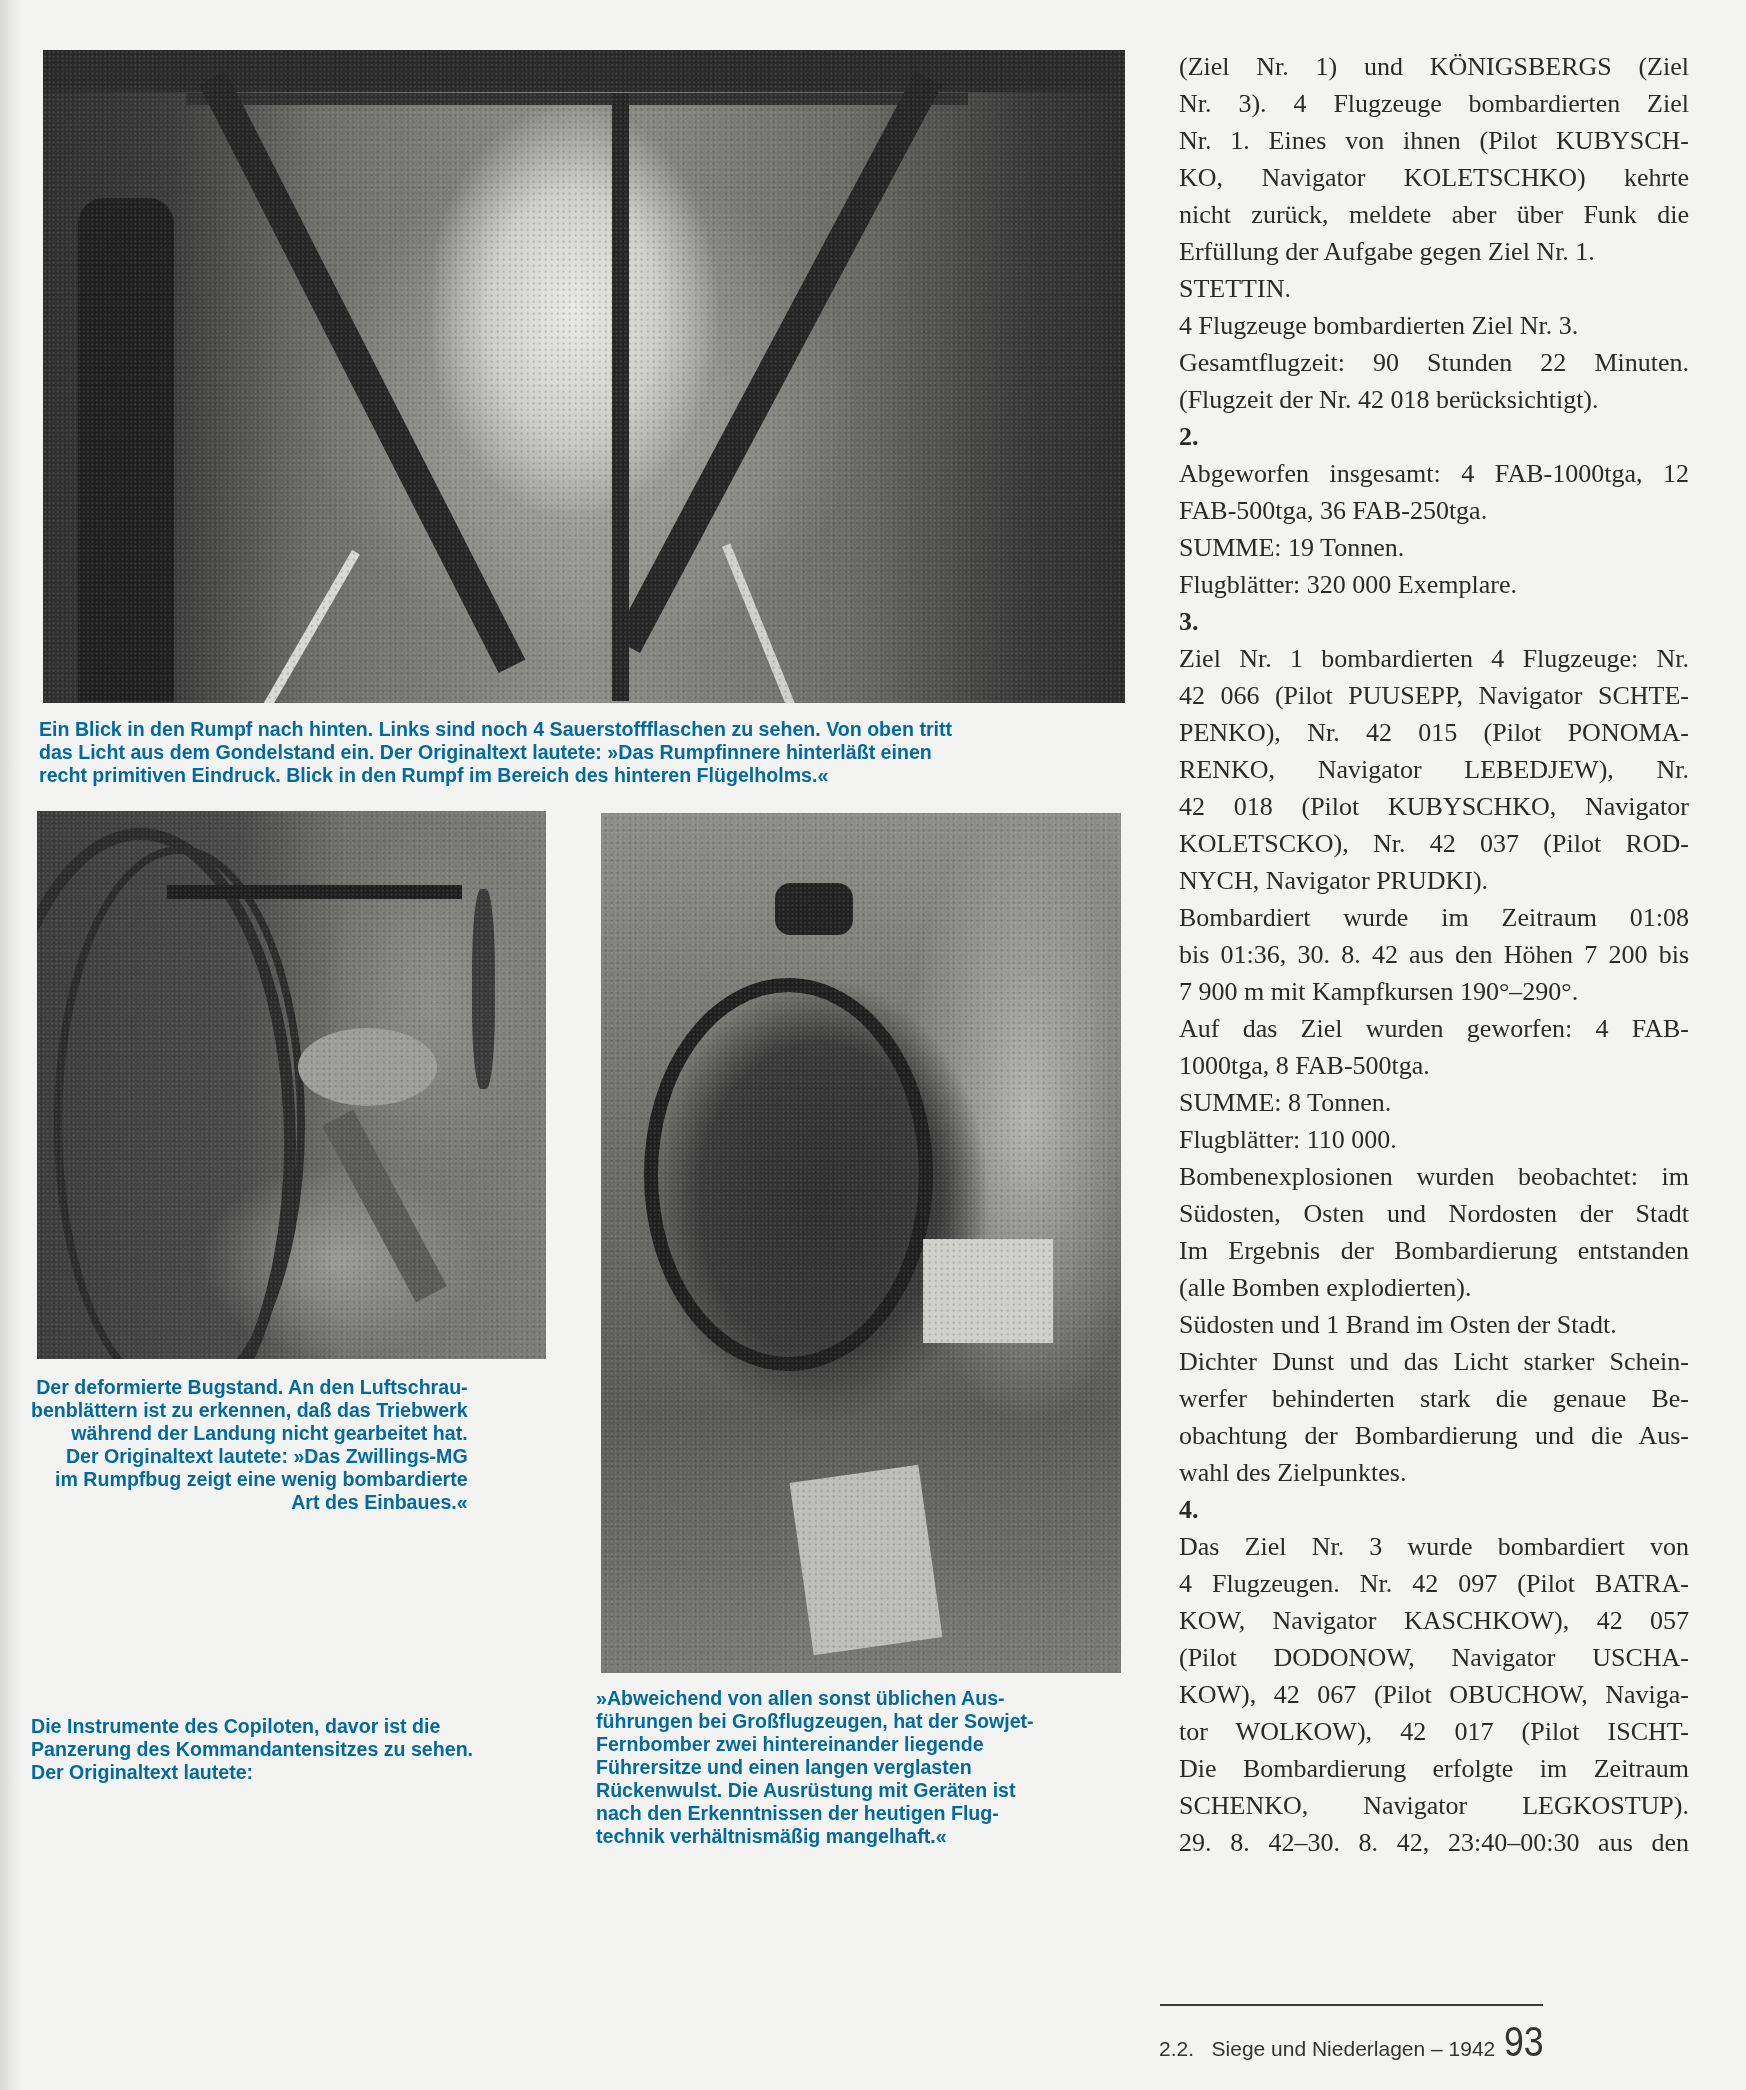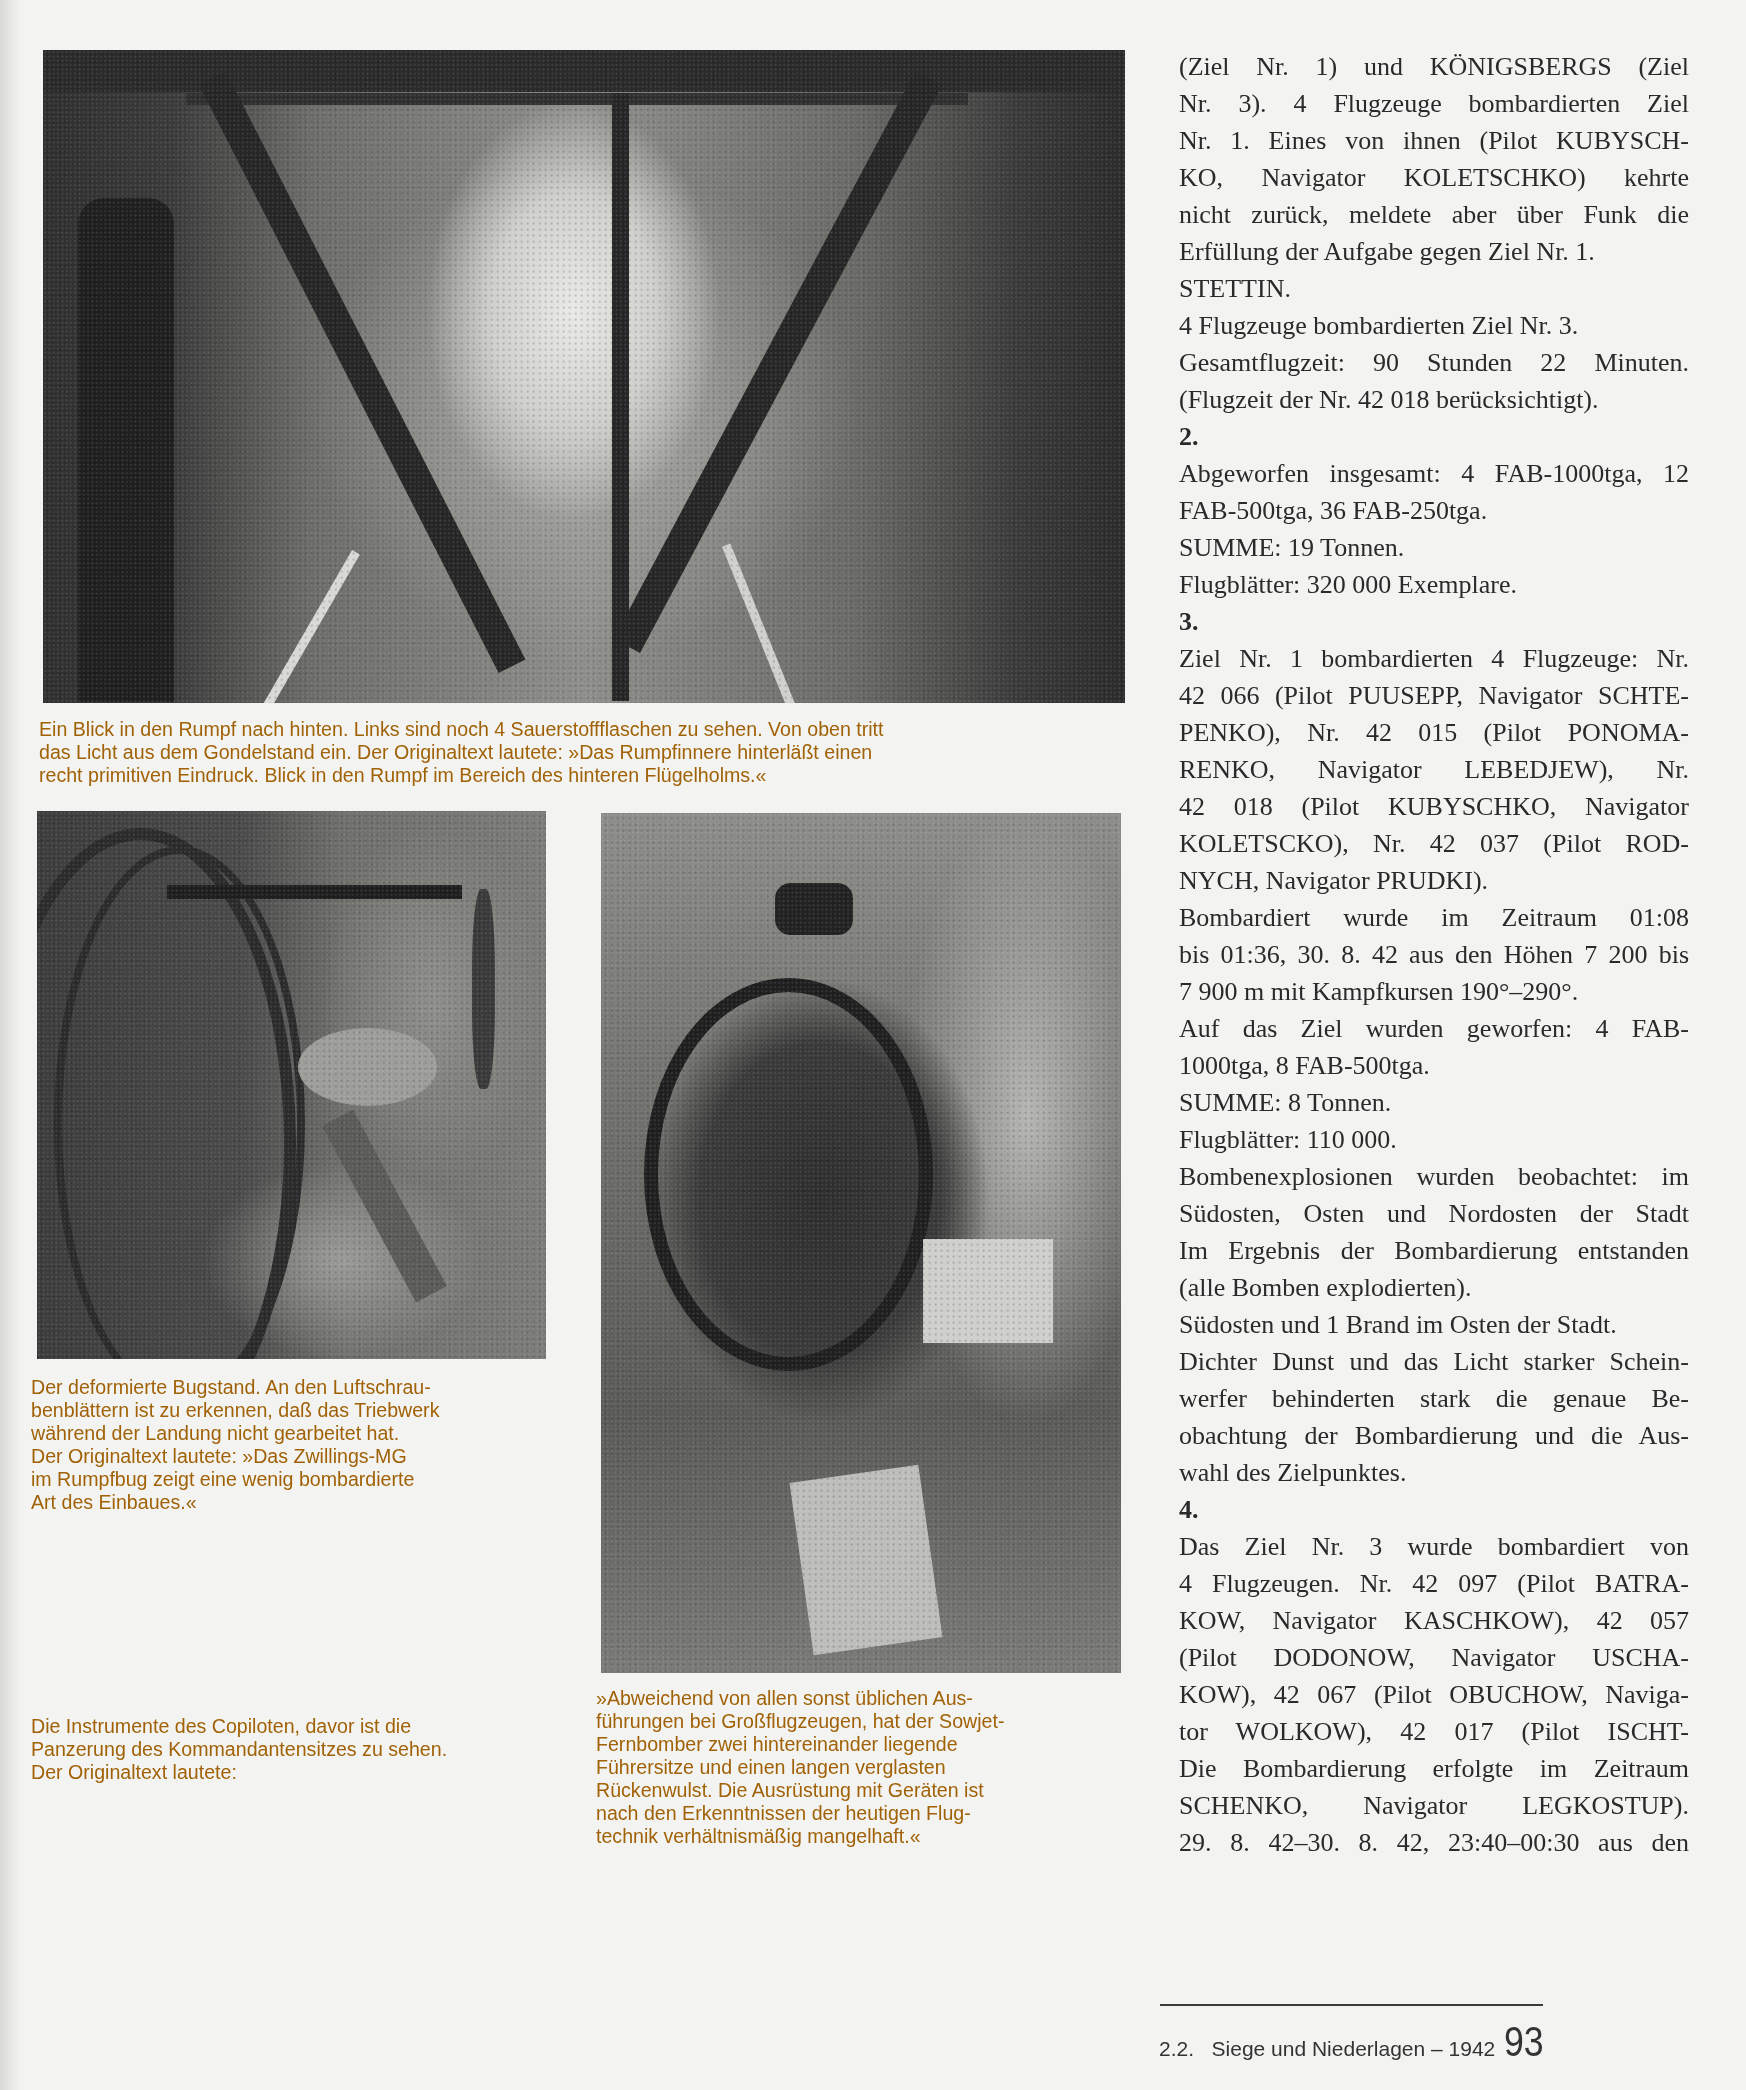--- a/index.html
+++ b/index.html
@@ -47,22 +47,23 @@
       radial-gradient(ellipse 148px 365px at 82% 35%, #b5b5b1 0%, rgba(150,150,146,0) 85%),
       linear-gradient(to bottom, #8d8d89 0%, #6c6c69 40%, #5a5a57 70%, #7a7a76 100%);
   }
   .wheel { position: absolute; border: 14px solid #1f1f1f; border-radius: 50%; }
   .block { position: absolute; background: #cfcfcb; }
 
   
   .caption {
     position: absolute;
     font-family: "Liberation Sans", sans-serif;
-    font-size: 19.6px; line-height: 23px; color: #a16207;
+    font-size: 19.6px; line-height: 23px; color: #0369a1;
     white-space: nowrap;
+    font-weight: bold;
   }
   .caption .cl { display: block; }
 
   
   #text-column {
     position: absolute; left: 1179px; top: 48px; width: 510px;
     font-size: 26px; line-height: 37px; color: #2a2a2a;
   }
   #text-column .ln { display: block; text-align: justify; text-align-last: justify; white-space: nowrap; overflow: visible; }
   #text-column .ln.last { text-align-last: left; }
@@ -115,21 +116,21 @@
 </div>
 
 <div id="photo-cockpit" class="photo">
   <div class="wheel" style="left:43px;top:165px;width:261px;height:365px;"></div>
   <div class="beam" style="left:174px;top:70px;width:78px;height:52px;background:#222;border-radius:15.6px;"></div>
   <div class="block" style="left:322px;top:426px;width:130px;height:104px;"></div>
   <div class="block" style="left:200px;top:660px;width:130px;height:174px;background:#bdbdb9;transform:rotate(-8deg);"></div>
   <div class="photo-grain"></div>
 </div>
 
-<div class="caption" style="left:31px;top:1376px;">
+<div class="caption" style="left:31px;top:1376px;text-align:right;">
   <span class="cl">Der deformierte Bugstand. An den Luftschrau-</span>
   <span class="cl">benblättern ist zu erkennen, daß das Triebwerk</span>
   <span class="cl">während der Landung nicht gearbeitet hat.</span>
   <span class="cl">Der Originaltext lautete: »Das Zwillings-MG</span>
   <span class="cl">im Rumpfbug zeigt eine wenig bombardierte</span>
   <span class="cl">Art des Einbaues.«</span>
 </div>
 
 <div class="caption" style="left:31px;top:1671px;margin-top:44px;">
   <span class="cl">Die Instrumente des Copiloten, davor ist die</span>

